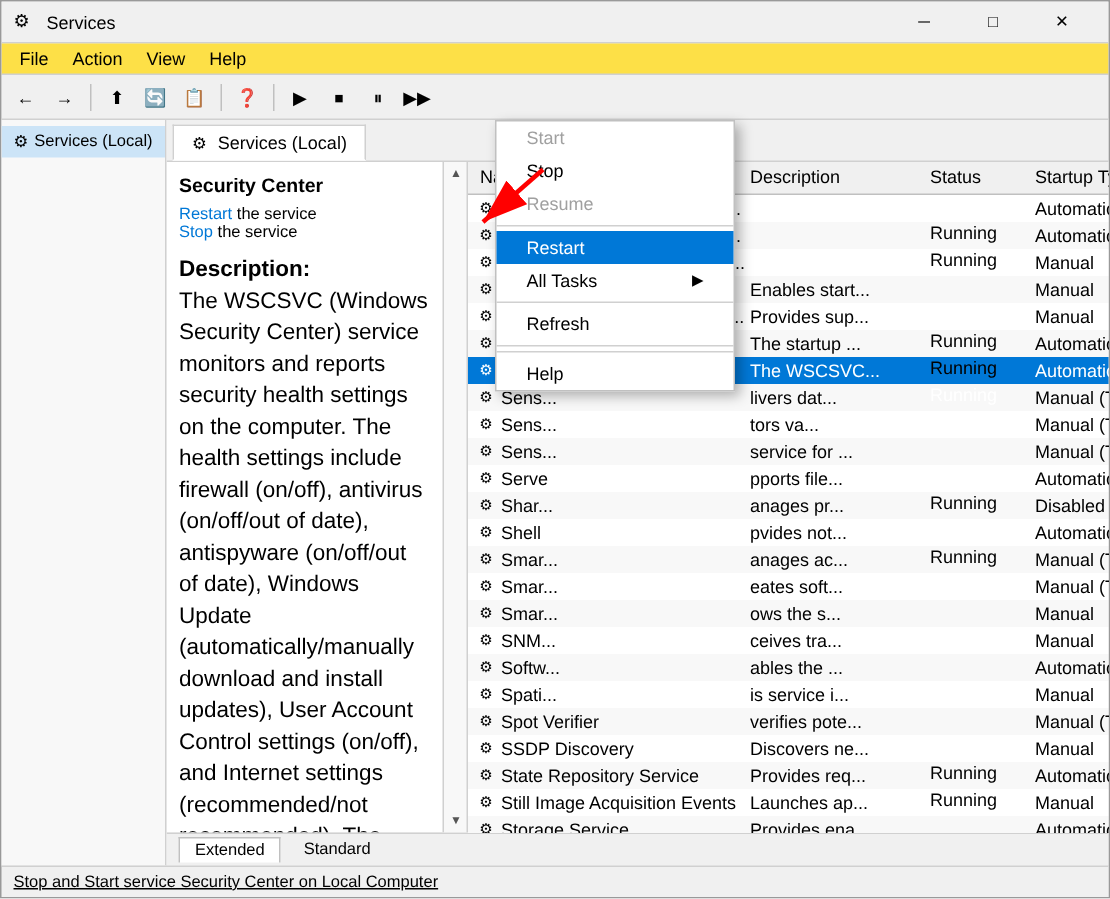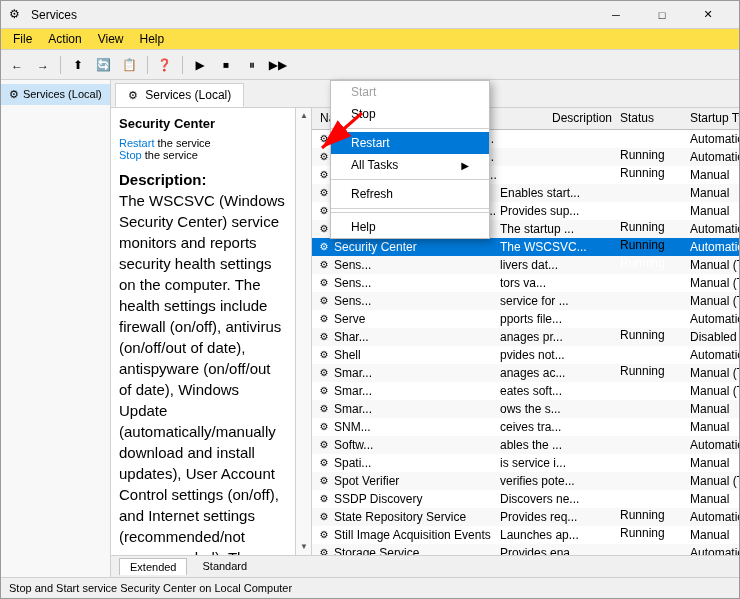--- a/index.html
+++ b/index.html
@@ -143,21 +143,21 @@
       font-size: 12px;
       font-weight: normal;
       height: 22px;
       align-items: center;
       padding: 0 4px;
       position: sticky;
       top: 0;
       z-index: 10;
     }
     .col-name { width: 180px; min-width: 180px; padding: 0 4px; cursor: pointer; }
-    .col-desc { width: 120px; min-width: 120px; padding: 0 4px; text-align: right; }
+    .col-desc { width: 120px; min-width: 120px; padding: 0 4px; }
     .col-status { width: 70px; min-width: 70px; padding: 0 4px; }
     .col-startup { width: 120px; min-width: 120px; padding: 0 4px; }
     .col-sort-icon { font-size: 8px; margin-left: 2px; }
 
     
     .table-scroll {
       overflow-y: auto;
       height: calc(100% - 22px);
     }
 
@@ -215,20 +215,21 @@
 
     
     .status-bar {
       height: 22px;
       background: #f0f0f0;
       border-top: 1px solid #d0d0d0;
       display: flex;
       align-items: center;
       padding: 0 8px;
       font-size: 11px;
+      text-decoration: underline;
     }
 
     
     .svc-icon {
       width: 16px;
       height: 16px;
       display: inline-flex;
       align-items: center;
       justify-content: center;
       flex-shrink: 0;
@@ -591,20 +592,23 @@
   </div>
 </div>
 
 <div class="context-menu" id="context-menu">
 <div class="ctx-item disabled">
       <span>Start</span>
     </div>
     <div class="ctx-item">
       <span>Stop</span>
     </div>
+    <div class="ctx-item disabled">
+      <span>Resume</span>
+    </div>
     <div class="ctx-sep"></div>
     <div class="ctx-item highlighted">
       <span>Restart</span>
     </div>
     <div class="ctx-item">
       <span>All Tasks</span>
       <span class="ctx-submenu-arrow">▶</span>
     </div>
     <div class="ctx-sep"></div>
     <div class="ctx-item">

